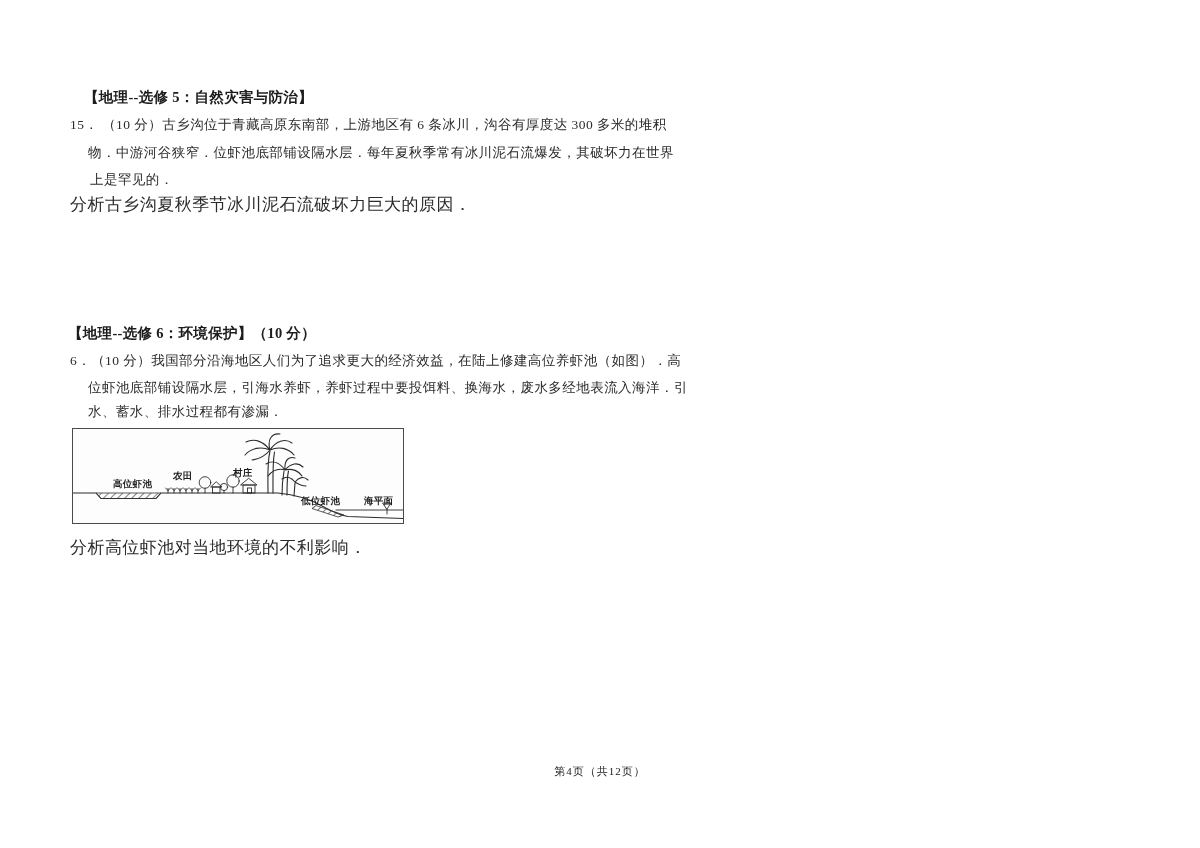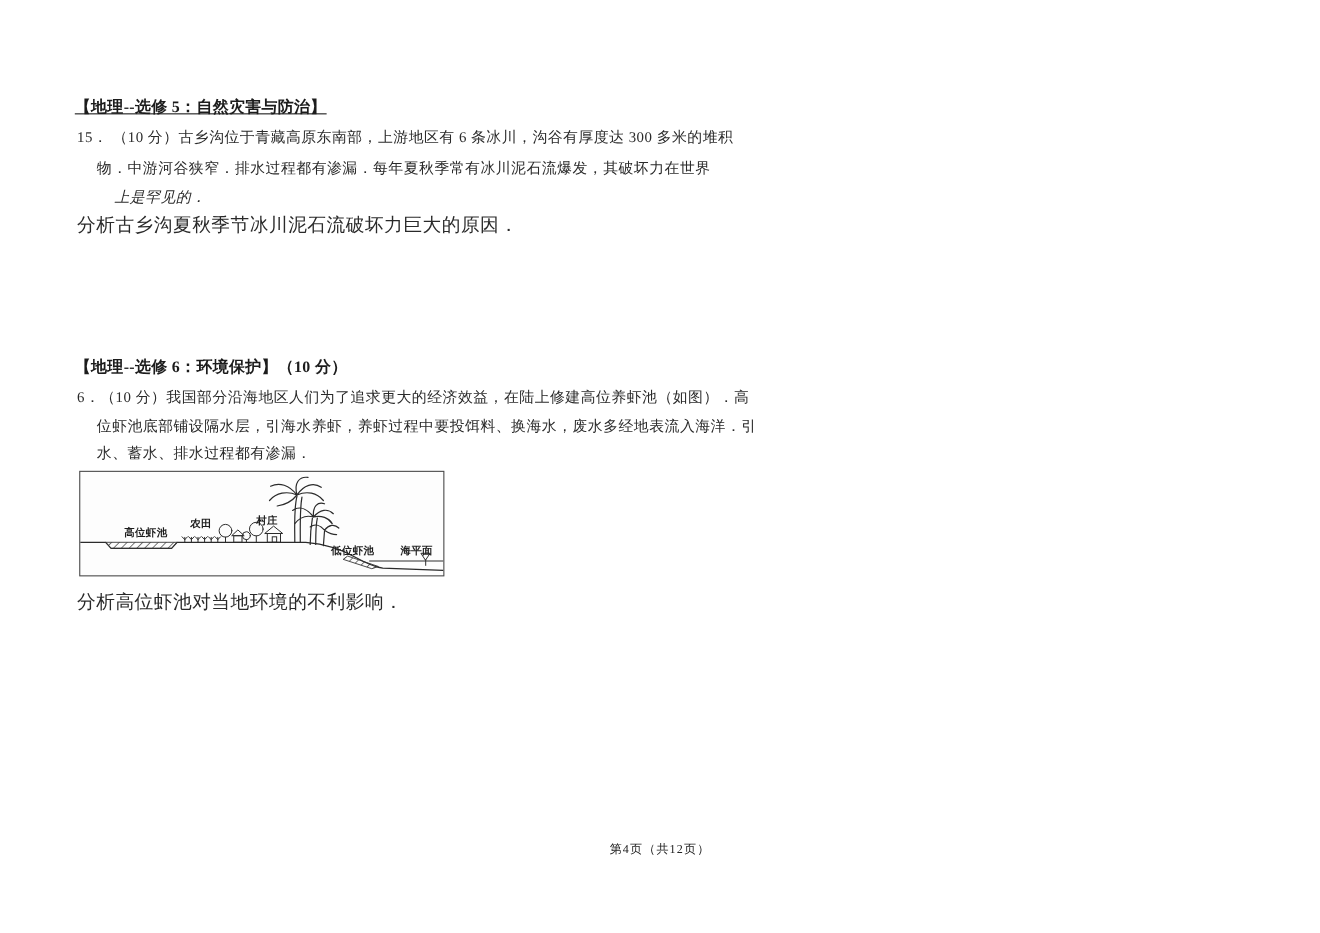--- a/index.html
+++ b/index.html
@@ -24,25 +24,25 @@
   svg text{
     font-family:"Liberation Serif","DejaVu Serif",serif;
     font-size:9.5px;font-weight:600;fill:#1e1e1e;letter-spacing:.3px;
   }
   .stroke{fill:none;stroke:#2b2b2b;stroke-width:1.1;stroke-linecap:round;}
   .thin{fill:none;stroke:#2b2b2b;stroke-width:.9;stroke-linecap:round;}
 </style>
 </head>
 <body>
 
-<div class="abs heading" style="left:68px;top:88px;text-decoration:underline;">【地理--选修 5：自然灾害与防治】</div>
+<div class="abs heading" style="left:84px;top:88px;">【地理--选修 5：自然灾害与防治】</div>
 
 <div class="abs bodyline" style="left:70px;top:116px;">15． （10 分）古乡沟位于青藏高原东南部，上游地区有 6 条冰川，沟谷有厚度达 300 多米的堆积</div>
-<div class="abs bodyline" style="left:88px;top:144px;">物．中游河谷狭窄．排水过程都有渗漏．每年夏秋季常有冰川泥石流爆发，其破坏力在世界</div>
-<div class="abs bodyline" style="left:104px;top:171px;font-style:italic;">上是罕见的．</div>
+<div class="abs bodyline" style="left:88px;top:144px;">物．中游河谷狭窄．位虾池底部铺设隔水层．每年夏秋季常有冰川泥石流爆发，其破坏力在世界</div>
+<div class="abs bodyline" style="left:90px;top:171px;">上是罕见的．</div>
 <div class="abs taskline" style="left:70px;top:193px;">分析古乡沟夏秋季节冰川泥石流破坏力巨大的原因．</div>
 
 <div class="abs heading" style="left:68px;top:324px;">【地理--选修 6：环境保护】（10 分）</div>
 
 <div class="abs bodyline" style="left:70px;top:352px;">6．（10 分）我国部分沿海地区人们为了追求更大的经济效益，在陆上修建高位养虾池（如图）．高</div>
 <div class="abs bodyline" style="left:88px;top:379px;">位虾池底部铺设隔水层，引海水养虾，养虾过程中要投饵料、换海水，废水多经地表流入海洋．引</div>
 <div class="abs bodyline" style="left:88px;top:403px;">水、蓄水、排水过程都有渗漏．</div>
 
 <div class="figure-box">
   <svg viewBox="0 0 330 94">

